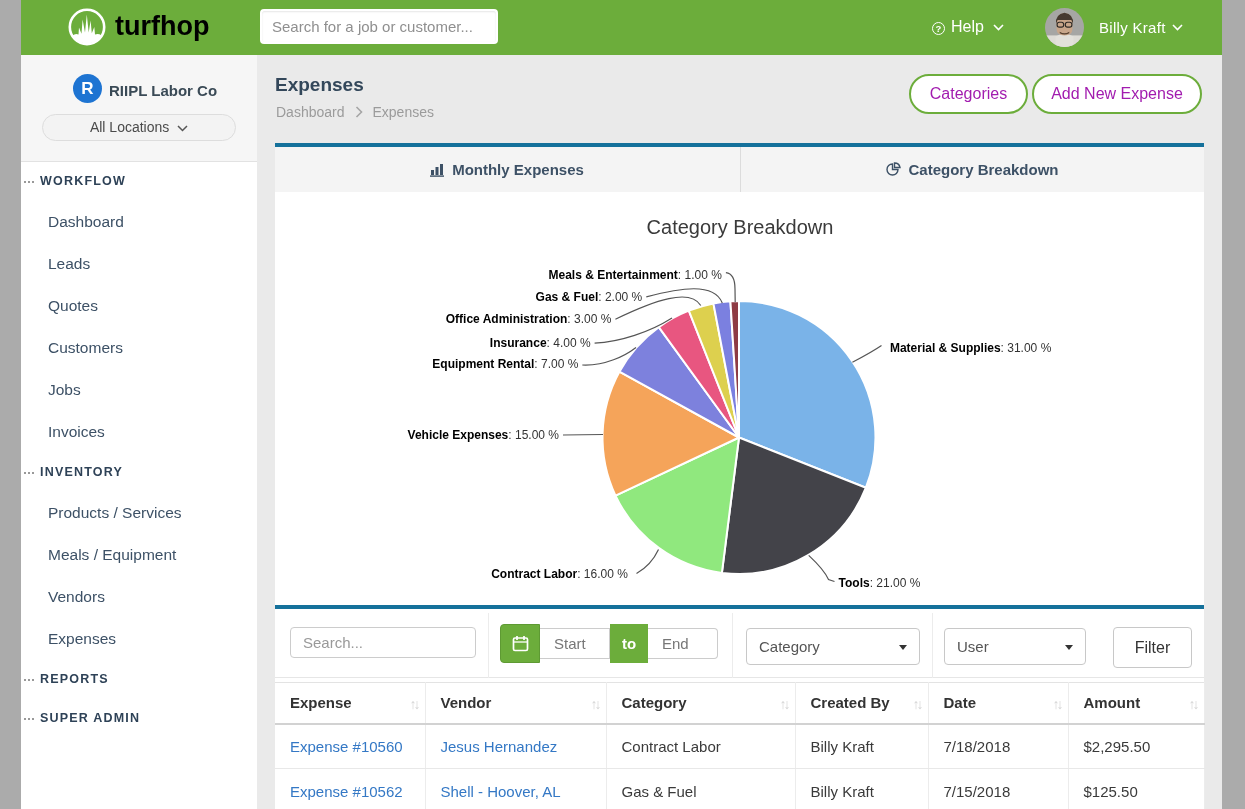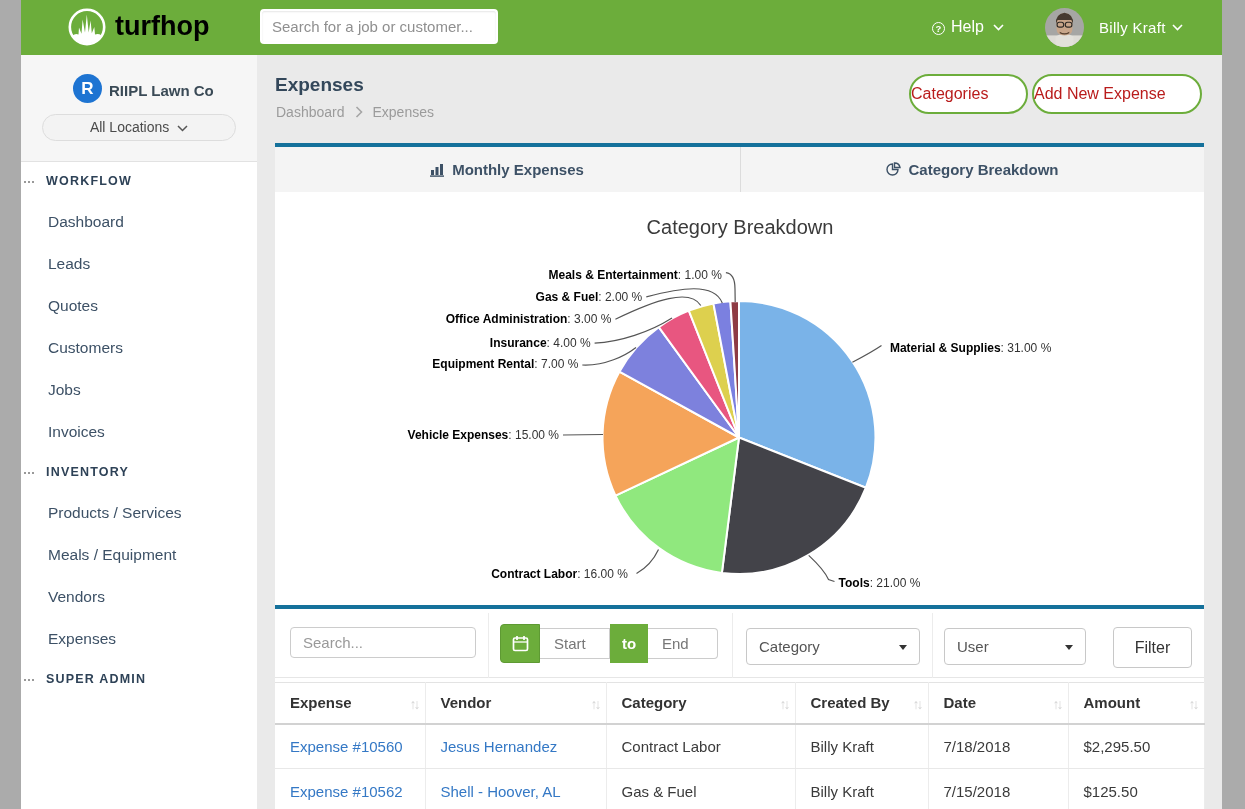--- a/index.html
+++ b/index.html
@@ -17,28 +17,28 @@
 #uname { left:1078px; top:19px; font-size:15px; letter-spacing:0.3px; }
 .chev { position:absolute; width:11px; height:7px; }
 #av { position:absolute; left:1024px; top:7.5px; width:39px; height:39px; border-radius:50%; overflow:hidden; }
 
 #sb { position:absolute; left:0; top:55px; width:236px; height:754px; background:#fff; }
 #sbtop { position:absolute; left:0; top:0; width:236px; height:107px; background:#F6F6F6; border-bottom:1px solid #E2E2E2; }
 #rcirc { position:absolute; left:52px; top:19px; width:29px; height:29px; background:#1E74D2; border-radius:50%; color:#fff; font-weight:700; font-size:17px; text-align:center; line-height:29px; }
 #cname { position:absolute; left:88px; top:27px; font-size:15px; font-weight:700; color:#3A4A56; }
 #locpill { position:absolute; left:21px; top:59px; width:194px; height:27px; border:1px solid #DDDDDD; border-radius:14px; background:#F3F3F3; font-size:14px; color:#4A4A4A; text-align:center; line-height:25px; }
 #menu { position:absolute; left:0; top:107px; width:236px; }
-.sec { position:relative; height:39px; line-height:39px; padding-left:25px; font-size:12.5px; font-weight:700; letter-spacing:1.2px; color:#2E4257; }
+.sec { position:relative; height:39px; line-height:39px; padding-left:19px; font-size:12.5px; font-weight:700; letter-spacing:1.2px; color:#2E4257; }
 .sec i { position:absolute; left:3px; top:19px; width:11px; height:1.5px; background:repeating-linear-gradient(90deg,#999 0 2.2px,transparent 2.2px 4px); }
 .itm { height:42px; line-height:42px; padding-left:27px; font-size:15.5px; color:#3D5166; }
 
 #title { position:absolute; left:254px; top:74px; font-size:19px; font-weight:700; color:#33475A; }
 #crumb { position:absolute; left:255px; top:104px; font-size:14px; color:#9B9B9B; }
 #crumb .gt { display:inline-block; margin:0 10px; }
-.gbtn { position:absolute; top:74px; height:40px; border:2px solid #6CAD3B; border-radius:20px; background:#fff; color:#b91c1c; font-size:16px; }
+.gbtn { position:absolute; top:74px; height:40px; border:2px solid #6CAD3B; border-radius:20px; background:#fff; color:#a21caf; font-size:16px; text-align:center; }
 #btn1 { left:888px; width:119px; line-height:36px; }
 #btn2 { left:1011px; width:170px; line-height:36px; }
 
 #tabs { position:absolute; left:254px; top:143px; width:929px; height:49px; background:#F4F4F4; border-top:4px solid #15719B; }
 #tabs .tab { position:absolute; top:0; height:45px; line-height:45px; font-size:15px; font-weight:700; color:#3D5166; text-align:center; }
 #tab1 { left:0; width:464px; }
 #tab2 { left:465px; width:464px; border-left:1px solid #DCDCDC; }
 .tico { position:relative; top:2px; margin-right:7px; }
 
 #chart { position:absolute; left:254px; top:192px; width:929px; height:413px; background:#fff; }
@@ -98,38 +98,39 @@
     </div>
     <div class="hitem" id="uname">Billy Kraft</div>
     <svg class="chev" style="left:1151px;top:24px;" viewBox="0 0 11 7">
         <path d="M1,1 L5.5,5.5 L10,1" fill="none" stroke="#fff" stroke-width="1.6"></path>
       </svg>
   </div>
 
   <div id="sb">
     <div id="sbtop">
       <div id="rcirc">R</div>
-      <div id="cname">RIIPL Lawn Co</div>
+      <div id="cname">RIIPL Labor Co</div>
       <div id="locpill">All Locations &nbsp;<svg width="11" height="7" viewBox="0 0 11 7" style="position:relative;top:0px;">
             <path d="M1,1 L5.5,5.5 L10,1" fill="none" stroke="#555" stroke-width="1.5"></path>
           </svg></div>
     </div>
     <div id="menu">
       <div class="sec"><i></i>WORKFLOW</div>
       <div class="itm">Dashboard</div>
       <div class="itm">Leads</div>
       <div class="itm">Quotes</div>
       <div class="itm">Customers</div>
       <div class="itm">Jobs</div>
       <div class="itm">Invoices</div>
       <div class="sec"><i></i>INVENTORY</div>
       <div class="itm">Products / Services</div>
       <div class="itm">Meals / Equipment</div>
       <div class="itm">Vendors</div>
       <div class="itm">Expenses</div>
+      <div class="sec"><i></i>REPORTS</div>
       <div class="sec"><i></i>SUPER ADMIN</div>
     </div>
   </div>
 
   <div id="title">Expenses</div>
   <div id="crumb">Dashboard<svg class="gt" width="8" height="12" viewBox="0 0 8 12" style="position:relative;top:1px;">
         <path d="M1.5,1 L6.5,6 L1.5,11" fill="none" stroke="#A5A5A5" stroke-width="1.6"></path>
       </svg>Expenses</div>
   <div class="gbtn" id="btn1">Categories</div>
   <div class="gbtn" id="btn2">Add New Expense</div>

